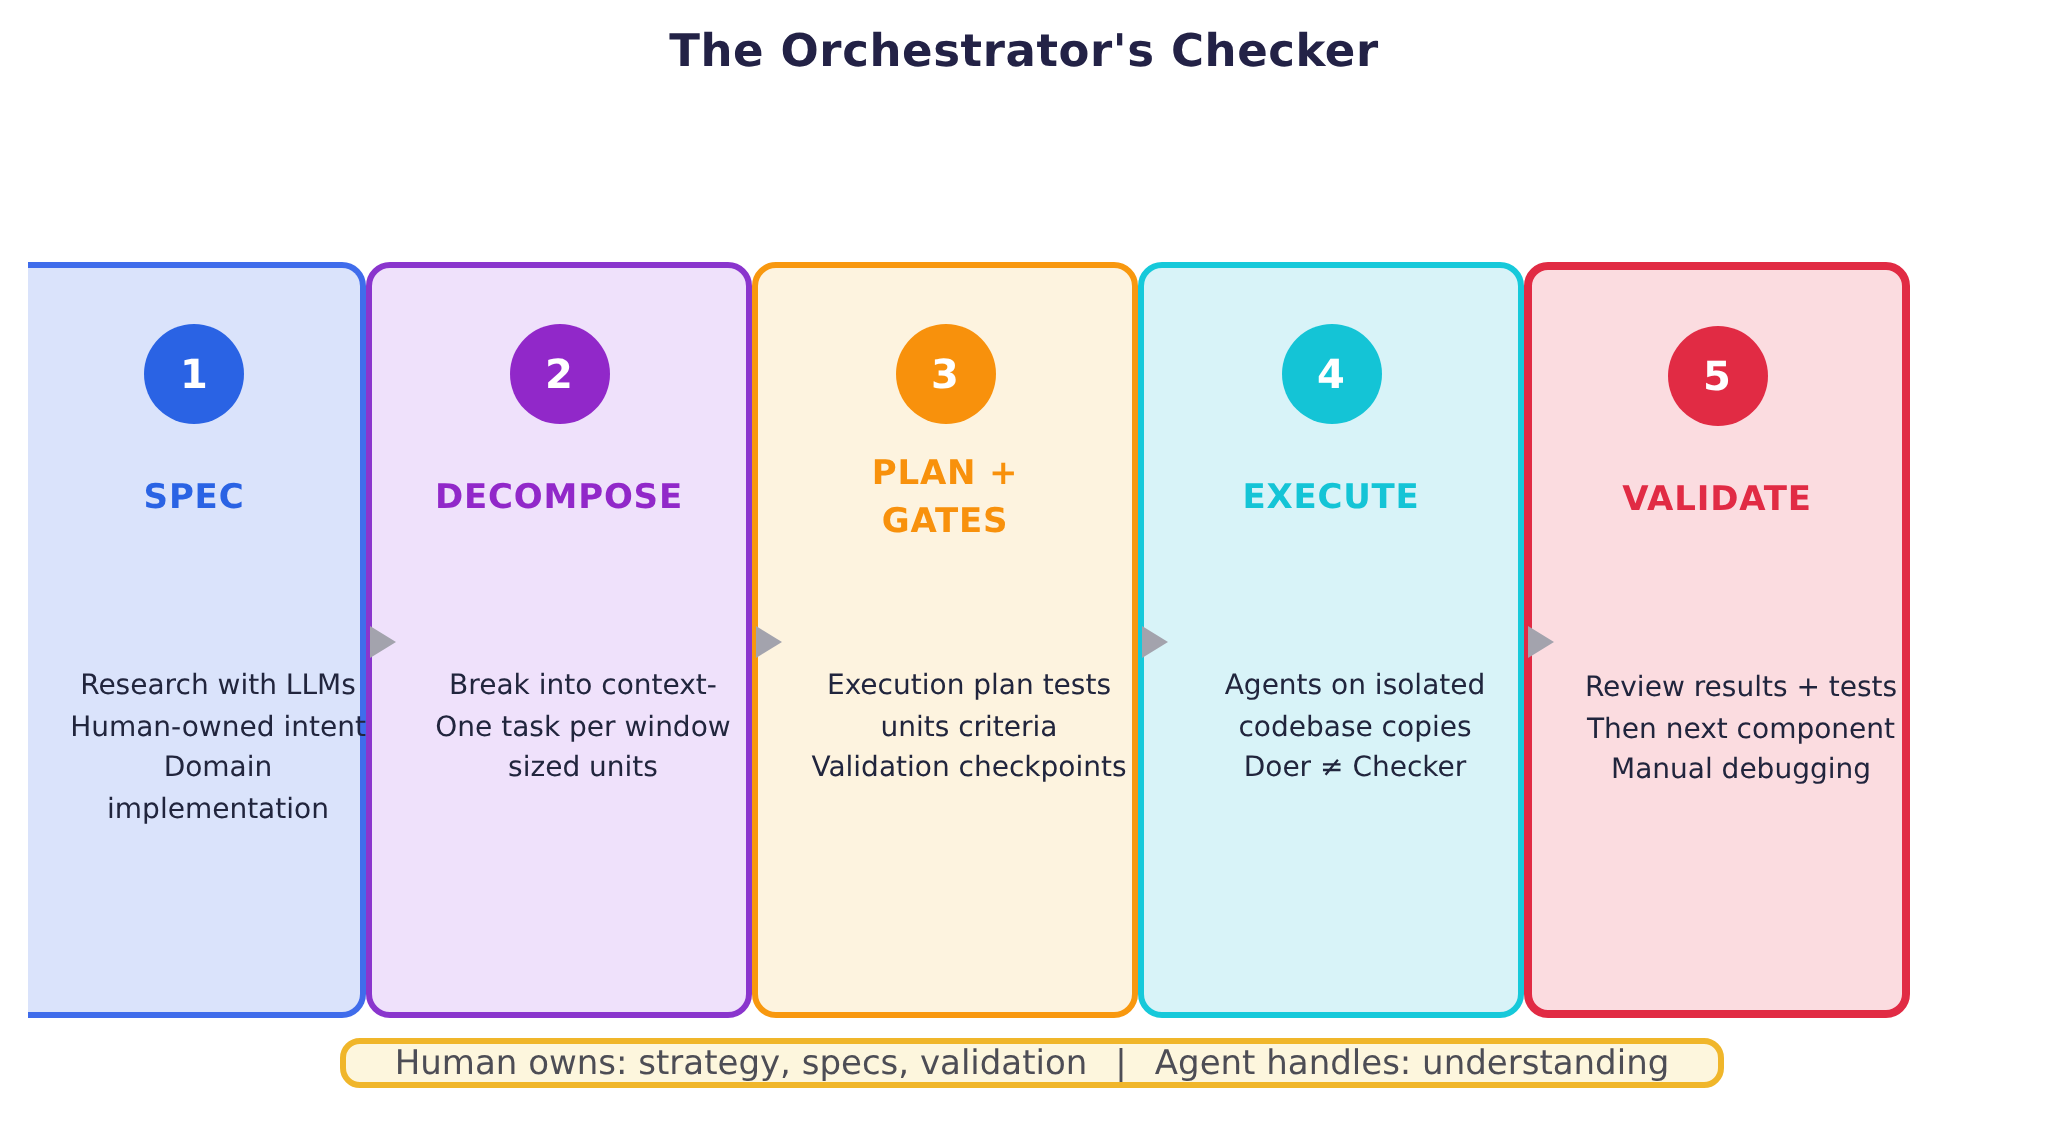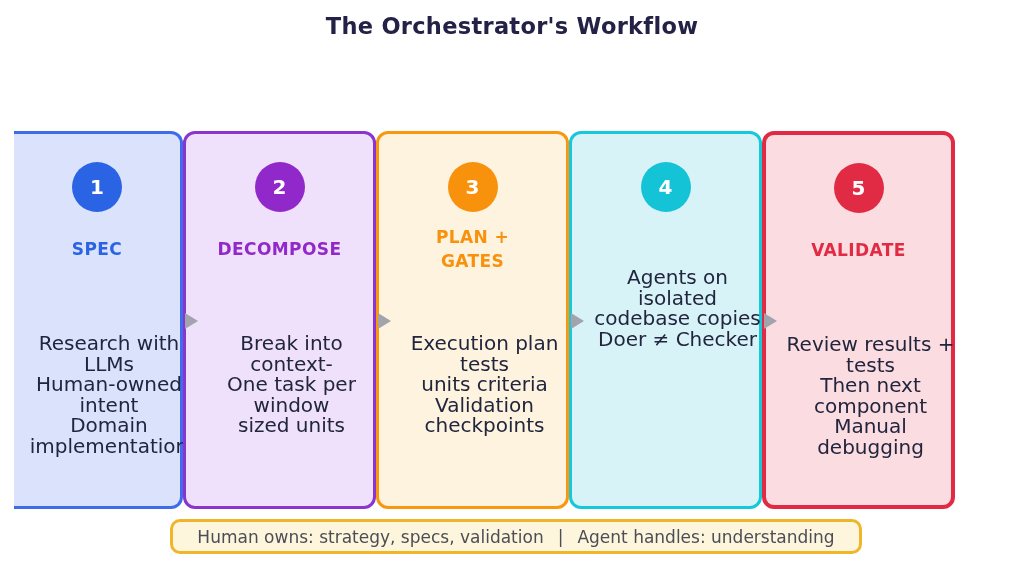--- a/index.html
+++ b/index.html
@@ -73,21 +73,21 @@
     font-size: 17px;
     font-weight: 700;
     letter-spacing: 0.4px;
     color: var(--accent);
     white-space: pre-line;
     line-height: 1.4;
   }
   .step-body {
     margin-top: 55px;
     text-align: center;
-    font-size: 20px;
+    font-size: 14px;
     line-height: 20.5px;
     color: #21253d;
     width: 100%;
     padding: 0 2px;
     margin-left: 24px;
   }
   .arrow {
     position: absolute;
     width: 0;
     height: 0;
@@ -99,41 +99,41 @@
   }
   .arrow.a1 { left: 171px; }
   .arrow.a2 { left: 364px; }
   .arrow.a3 { left: 557px; }
   .arrow.a4 { left: 750px; }
   .footnote {
     position: absolute;
     left: 170px;
     top: 519px;
     width: 692px;
-    height: 35px;
+    height: 25px;
     background: var(--fill);
     border: 3px solid var(--border);
     border-radius: 10px;
     display: flex;
     align-items: center;
     justify-content: center;
     white-space: nowrap;
     font-size: 17px;
     color: var(--text);
   }
   .footnote .divider {
     margin: 0 14px;
   }
 </style>
 </head>
 <body>
 
 <div class="stage">
 
-  <div class="title">The Orchestrator's Workflow</div>
+  <div class="title">The Orchestrator's Checker</div>
 
   <div class="workflow-row" style="--arrow: #a3a3ad;">
 
     <div class="card clipped-left" style="--accent: #2a63e4; --border: #3f6ceb; --fill: #dae3fb;">
       <div class="num-circle">
         <span>1</span>
       </div>
       <div class="step-label">SPEC</div>
       <div class="step-body">
         <div>Research with LLMs</div>
@@ -164,20 +164,21 @@
         <div>Execution plan tests</div>
         <div>units criteria</div>
         <div>Validation checkpoints</div>
       </div>
     </div>
 
     <div class="card" style="--accent: #14c4d6; --border: #16c9da; --fill: #d8f3f8;">
       <div class="num-circle">
         <span>4</span>
       </div>
+      <div class="step-label">EXECUTE</div>
       <div class="step-body">
         <div>Agents on isolated</div>
         <div>codebase copies</div>
         <div>Doer ≠ Checker</div>
       </div>
     </div>
 
     <div class="card thick-border" style="--accent: #e12b44; --border: #e12b44; --fill: #fbdce0;">
       <div class="num-circle">
         <span>5</span>

